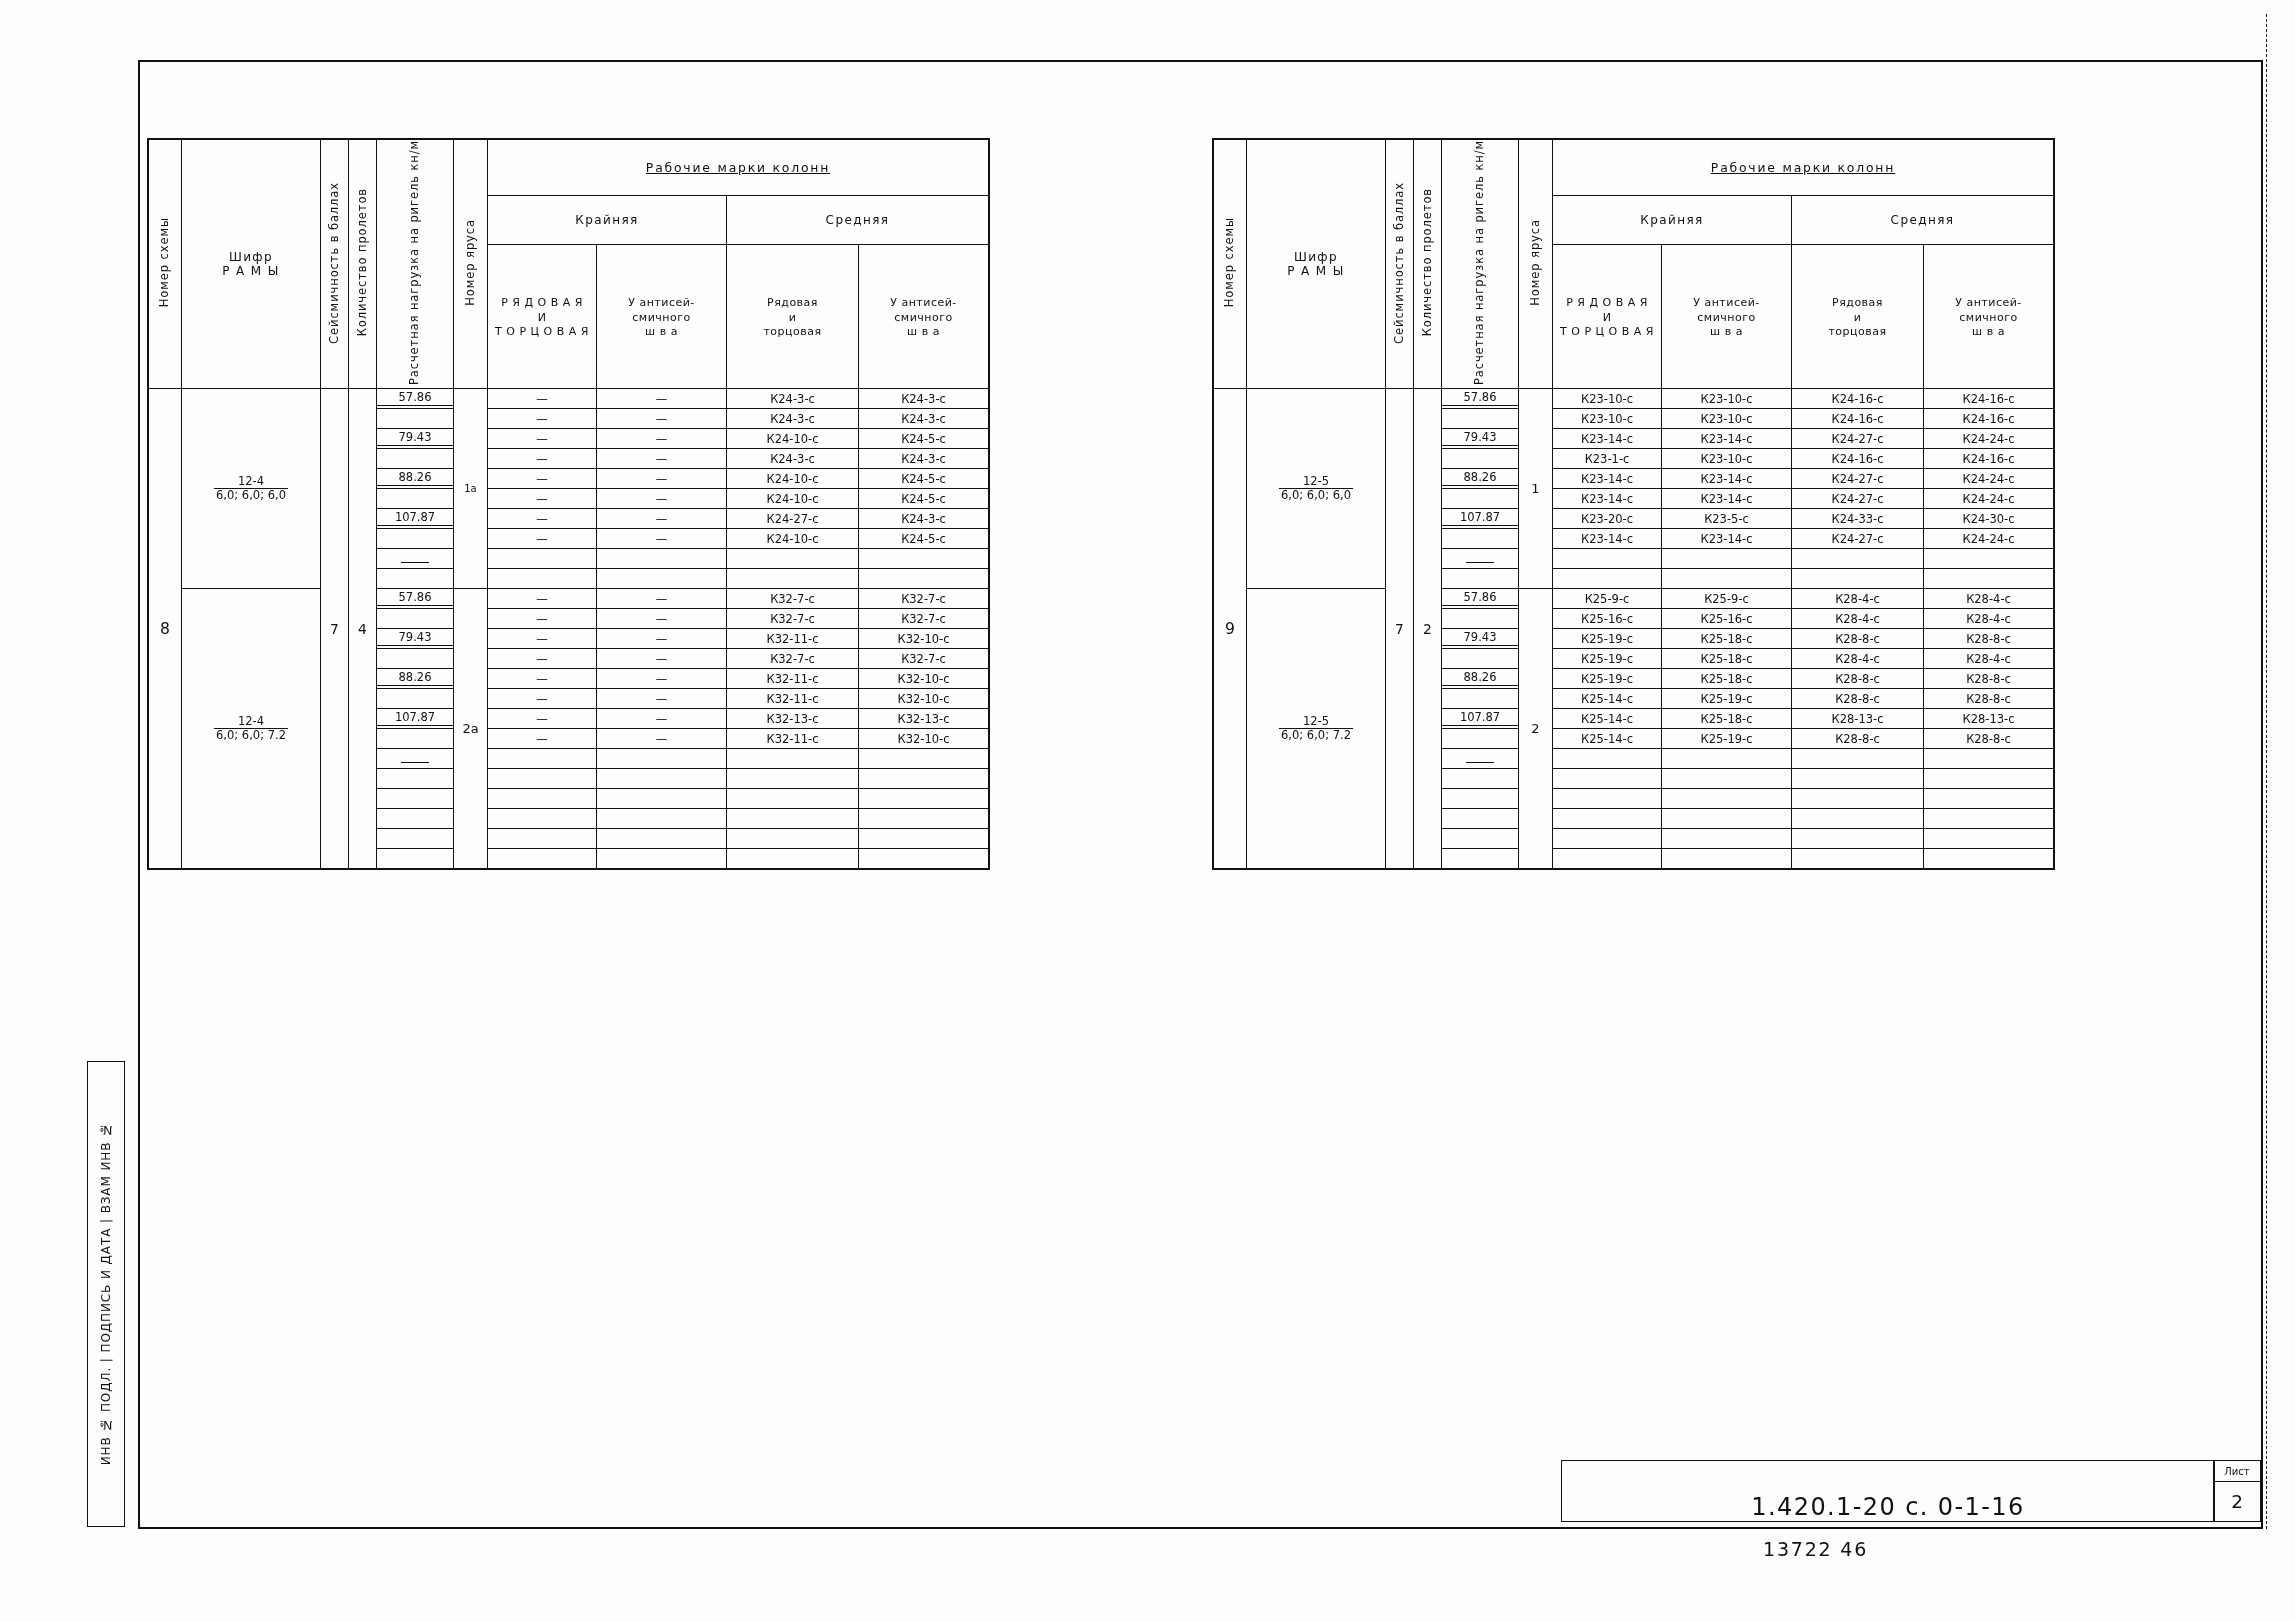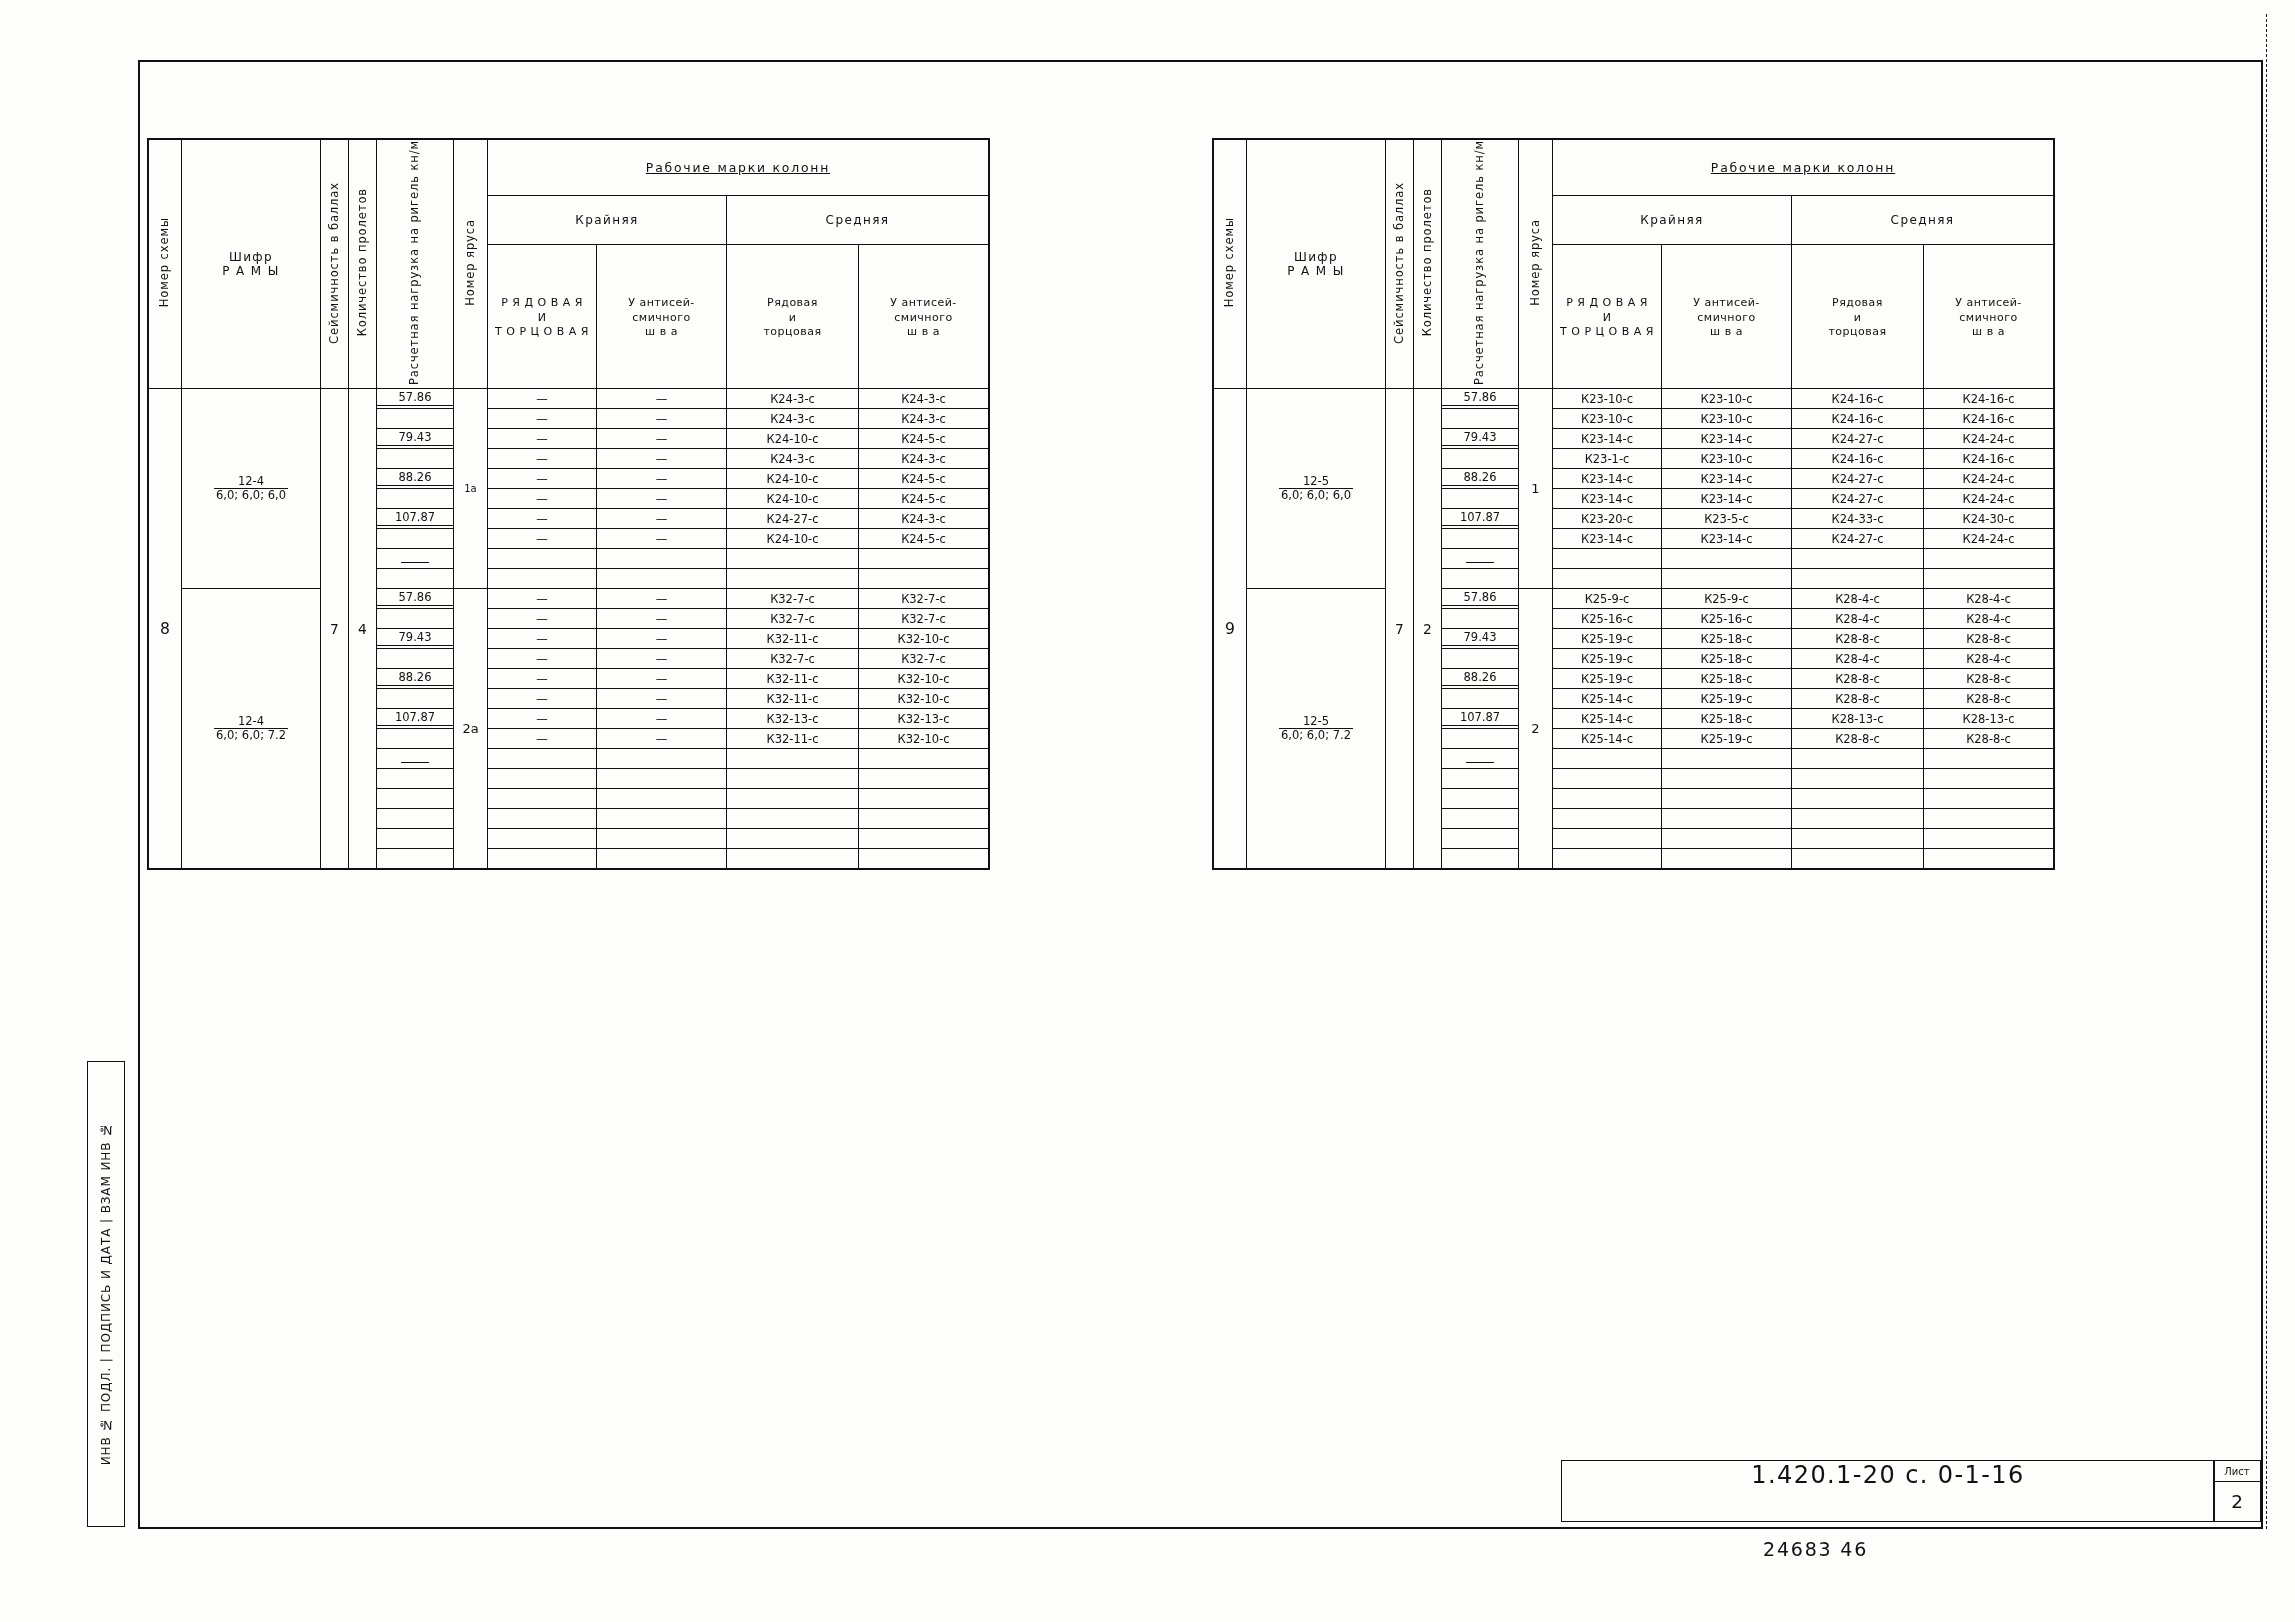--- a/index.html
+++ b/index.html
@@ -23,21 +23,21 @@
   .hdr-big{font-size:12.4px;letter-spacing:1.8px;text-decoration:underline;}
   .hdr-mid{font-size:12px;letter-spacing:1.4px;}
   .cellsm{font-size:11px;letter-spacing:0.5px;line-height:1.1;}
 
   .frac{display:inline-block;text-align:center;line-height:1.15;font-size:11.5px;}
   .frac .num{border-bottom:0.9px solid #111;padding:0 1.8px;display:block;}
   .frac .den{display:block;padding:0 1.8px;}
   .loadcell{font-size:11.5px;}
 
   
-  .titleblock{position:absolute;left:1561px;top:1460px;width:652px;height:60px;border:1.8px solid #111;display:flex;align-items:flex-start;justify-content:center;}
+  .titleblock{position:absolute;left:1561px;top:1460px;width:652px;height:60px;border:1.8px solid #111;display:flex;align-items:flex-end;justify-content:center;}
   .titleblock span{font-size:24px;letter-spacing:1.4px;}
   .listbox{position:absolute;left:2213px;top:1460px;width:46px;height:60px;border:1.8px solid #111;display:flex;flex-direction:column;}
   .listbox .l1{height:20px;border-bottom:1.4px solid #111;display:flex;align-items:center;justify-content:center;font-size:10px;}
   .listbox .l2{flex:1;display:flex;align-items:center;justify-content:center;font-size:18.4px;}
   .bottomcode{position:absolute;left:1763px;top:1538px;font-size:19px;letter-spacing:1.8px;}
 </style>
 </head>
 <body>
 
 <div class="page">
@@ -487,15 +487,15 @@
       </div>
     </div>
 
   <div class="titleblock">
     <span>1.420.1-20 c. 0-1-16</span>
   </div>
   <div class="listbox">
     <div class="l1">Лист</div>
     <div class="l2">2</div>
   </div>
-  <div class="bottomcode">24683   46</div>
+  <div class="bottomcode">13722   46</div>
 </div>
 
 
 </body></html>

